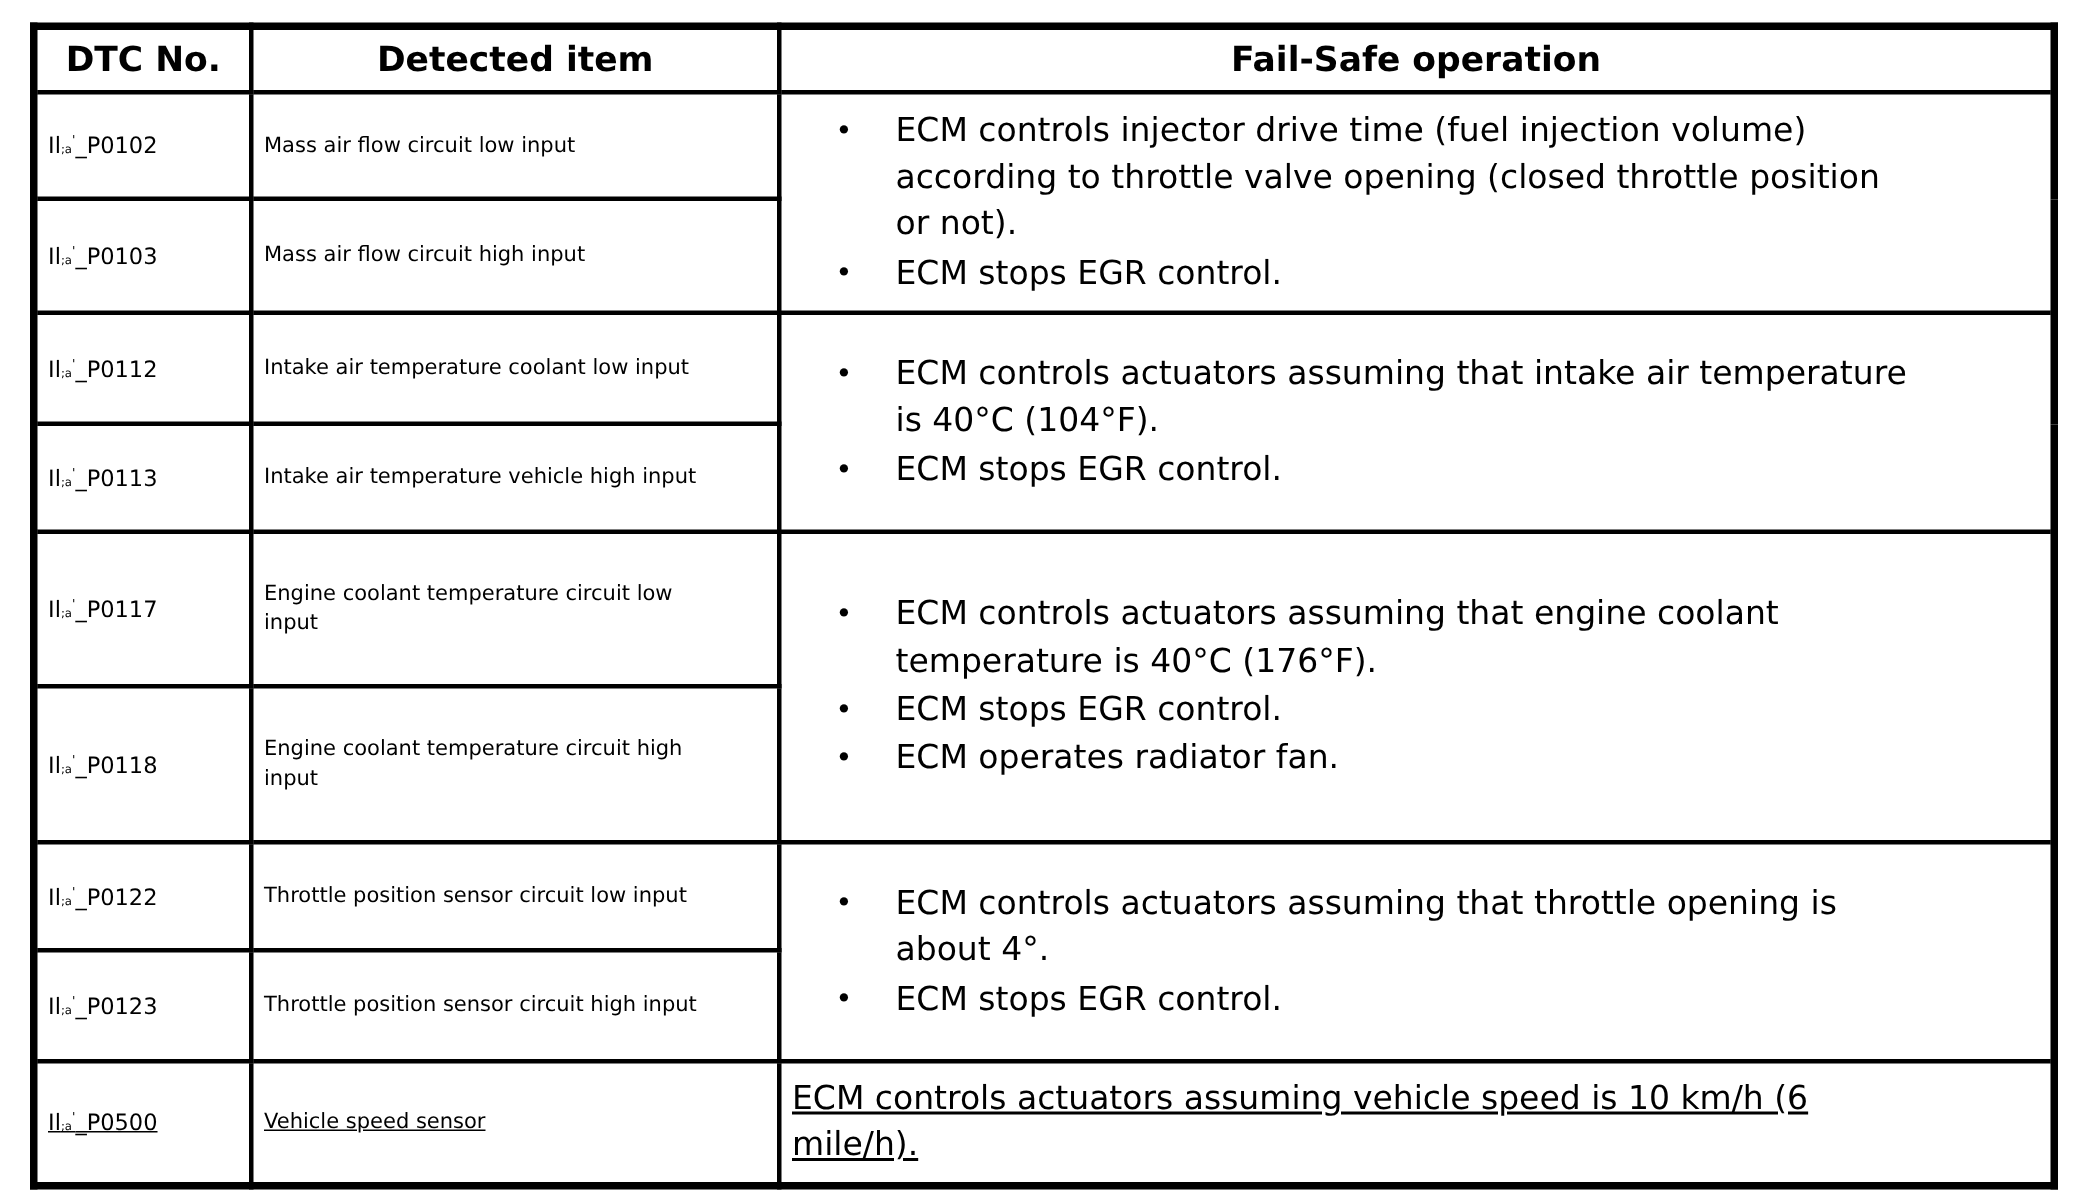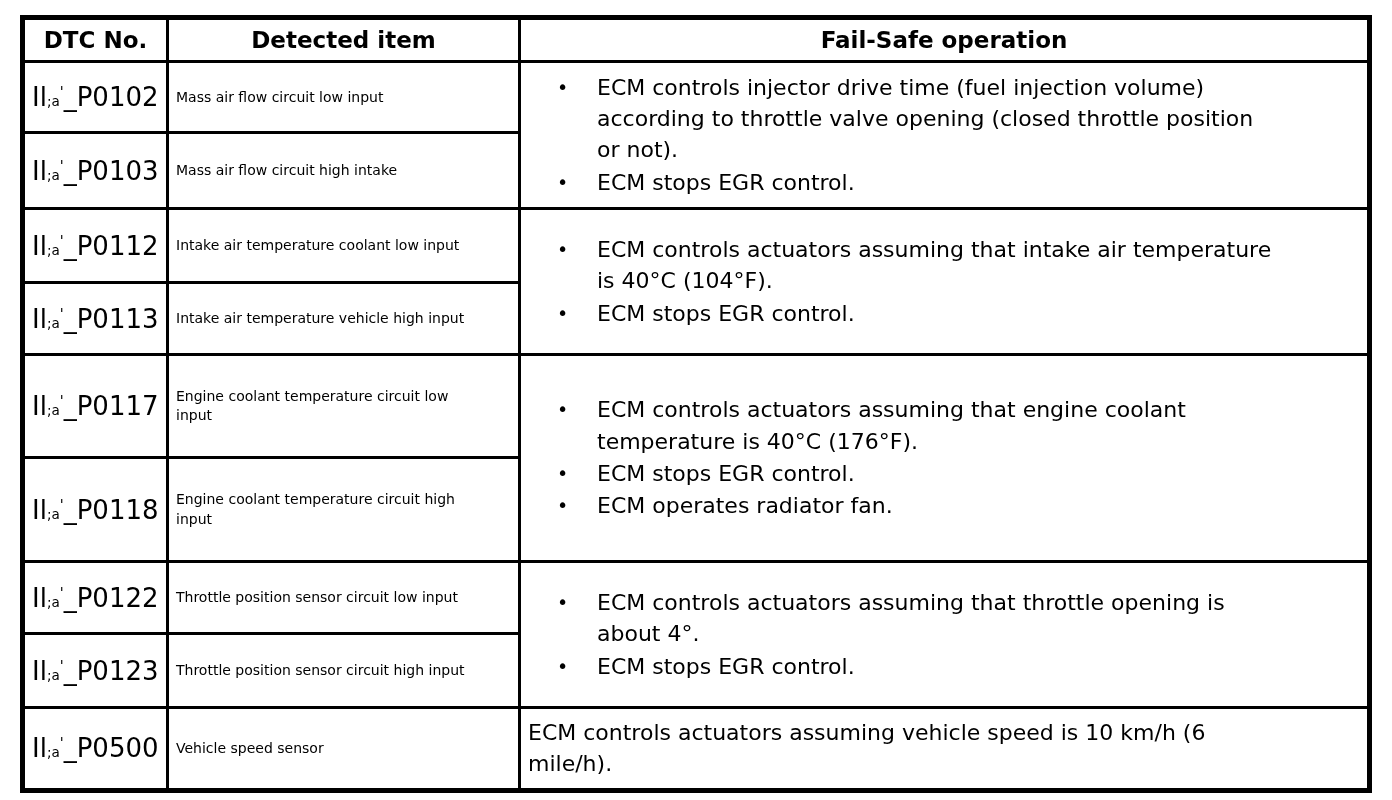--- a/index.html
+++ b/index.html
@@ -32,21 +32,21 @@
     box-sizing: border-box;
   }
   th.hdr {
     font-size: 23px;
     font-weight: bold;
     text-align: center;
     height: 44px;
     padding: 2px 4px;
   }
   td.dtc-cell {
-    font-size: 26px;
+    font-size: 15px;
     padding: 4px 2px 4px 7px;
     white-space: nowrap;
     overflow: hidden;
   }
   td.item-cell {
     font-size: 14px;
     line-height: 1.38;
     padding: 4px 45px 4px 7px;
   }
   td.fs-cell {
@@ -83,21 +83,21 @@
   }
   tr.r-hdr   { height: 44px; }
   tr.r-p0102 { height: 70px; }
   tr.r-p0103 { height: 74px; }
   tr.r-p0112 { height: 74px; }
   tr.r-p0113 { height: 72px; }
   tr.r-p0117 { height: 103px; }
   tr.r-p0118 { height: 104px; }
   tr.r-p0122 { height: 72px; }
   tr.r-p0123 { height: 74px; }
-  tr.r-p0500 { height: 78px; }
+  tr.r-p0500 { height: 78px; text-decoration: underline; }
 </style>
 </head>
 <body>
 
 <div class="page">
   <table class="dtc-table">
     <colgroup>
       <col class="c-dtc">
       <col class="c-item">
       <col class="c-fs">
@@ -123,21 +123,21 @@
         <div class="brow">
           <span class="bullet">•</span>
           <span class="btext">ECM stops EGR control.</span>
         </div>
       </td>
     </tr>
     <tr class="r-p0103">
       <td class="dtc-cell">
         <span class="glyph"><span>Il</span><span class="g-cluster">;a</span><span class="g-tick">'</span></span><span>_P0103</span>
       </td>
-      <td class="item-cell">Mass air flow circuit high intake</td>
+      <td class="item-cell">Mass air flow circuit high input</td>
     </tr>
 
     <tr class="r-p0112">
       <td class="dtc-cell">
         <span class="glyph"><span>Il</span><span class="g-cluster">;a</span><span class="g-tick">'</span></span><span>_P0112</span>
       </td>
       <td class="item-cell">Intake air temperature coolant low input</td>
       <td class="fs-cell" rowspan="2">
         <div class="brow">
           <span class="bullet">•</span>

